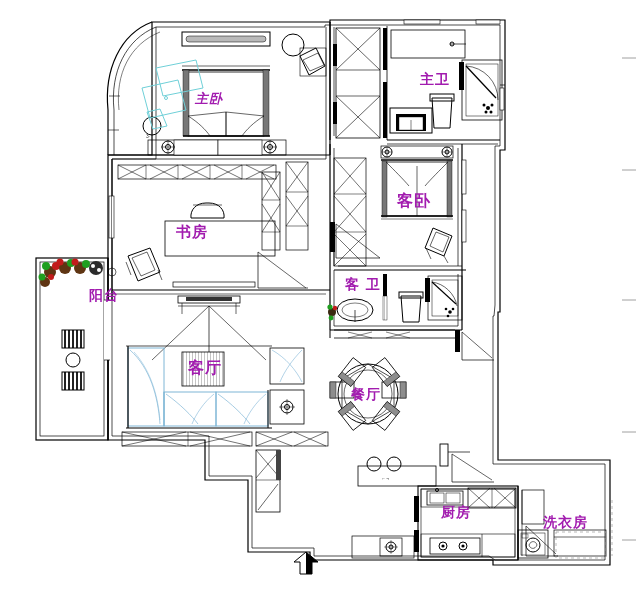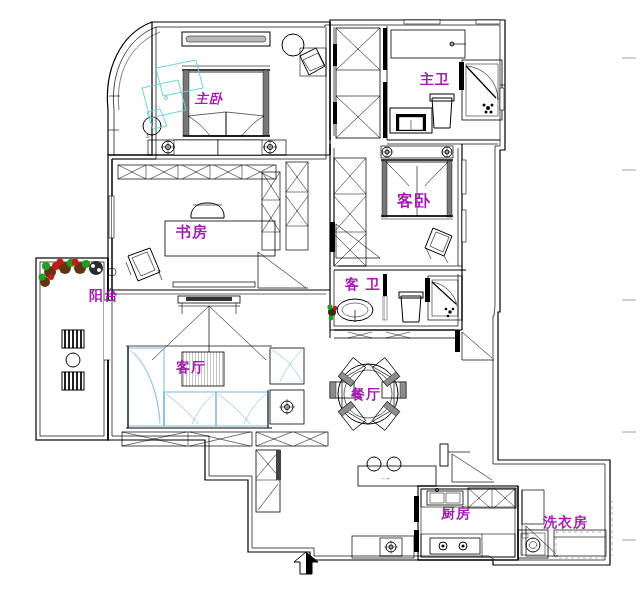--- a/index.html
+++ b/index.html
@@ -483,19 +483,19 @@
   </g>
 
   </g>
 </svg>
 
 <div class="lbl" style="left:195px;top:92px;font-size:13px;font-style:italic;">主卧</div>
 <div class="lbl" style="left:420px;top:72px;font-size:14px;">主卫</div>
 <div class="lbl" style="left:397px;top:193px;font-size:16px;">客卧</div>
 <div class="lbl" style="left:345px;top:277px;font-size:14px;">客 卫</div>
 <div class="lbl" style="left:176px;top:225px;font-size:15px;">书房</div>
-<div class="lbl" style="left:176px;top:360px;font-size:14px;">客厅</div>
+<div class="lbl" style="left:188px;top:360px;font-size:16px;">客厅</div>
 <div class="lbl" style="left:60px;top:288px;font-size:14px;margin-left:29px;">阳台</div>
 <div class="lbl" style="left:351px;top:387px;font-size:14px;text-align:right;">餐厅</div>
-<div class="lbl" style="left:441px;top:506px;font-size:14px;">厨房</div>
+<div class="lbl" style="left:441px;top:506px;font-size:14px;font-family:Liberation Mono, monospace;">厨房</div>
 <div class="lbl" style="left:543px;top:485px;font-size:14px;margin-top:30px;">洗衣房</div>
 
 </div>
 
 </body></html>

